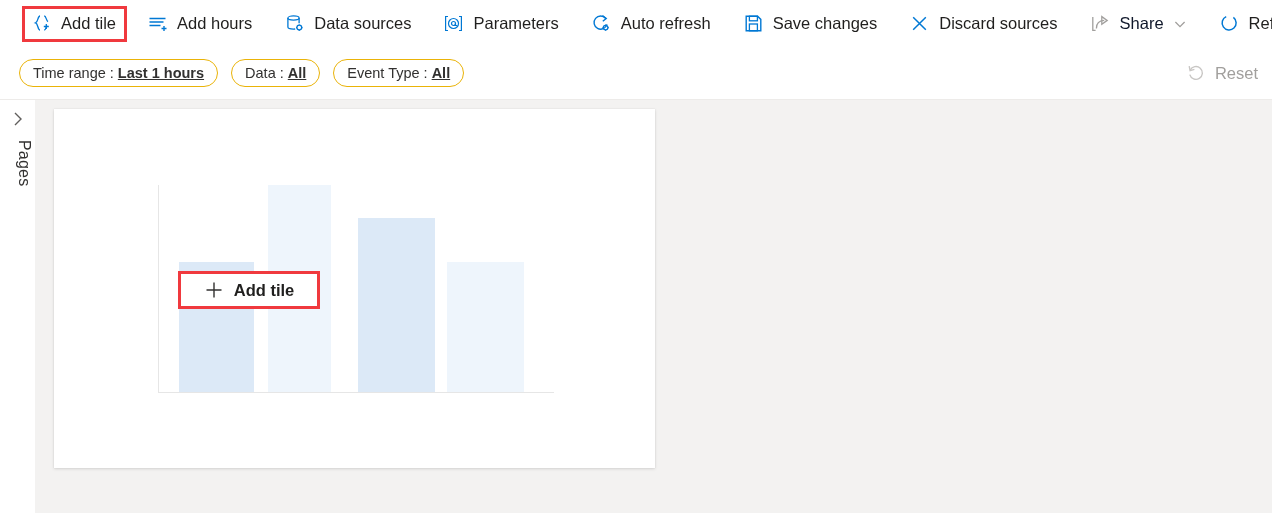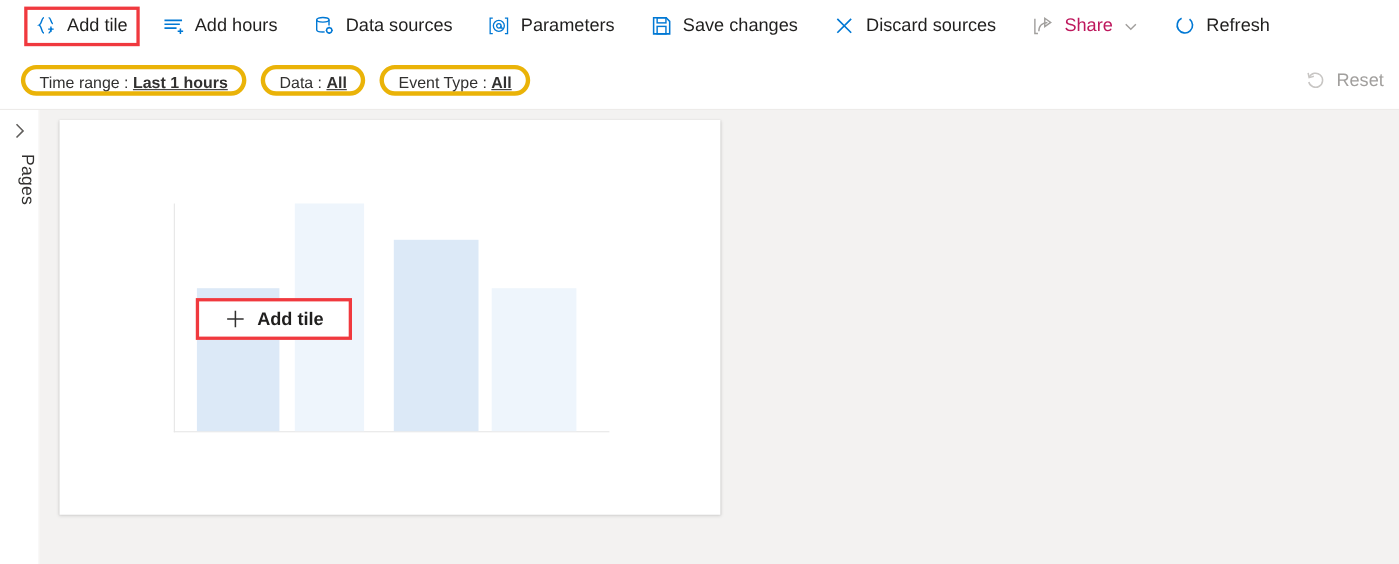--- a/index.html
+++ b/index.html
@@ -37,21 +37,21 @@
     border: none;
     font-family: "Liberation Sans", sans-serif;
   }
   .cmd .ico {
     width: 21px; height: 21px;
     margin-right: 9px;
     display: inline-flex; align-items: center; justify-content: center;
     flex: 0 0 auto;
   }
   .cmd .ico svg { display: block; }
-  .cmd.disabled { color: #be185d; cursor: default; }
+  .cmd.disabled { color: #0f172a; cursor: default; }
   .cmd.highlight {
     border: 3px solid #f0393e;
     padding: 0 8px 0 6px;
     margin-right: 12px;
     height: 36px;
   }
   .chev {
     margin-left: 9px;
     display: inline-flex; align-items: center;
   }
@@ -63,21 +63,21 @@
     background: #ffffff;
     display: flex; align-items: center;
     padding-left: 19px;
     border-bottom: 1px solid #edebe9;
   }
   .pill {
     display: inline-flex; align-items: baseline;
     height: 28px;
     padding: 0 13px;
     margin-right: 13px;
-    border: 4px solid #eab308;
+    border: 1px solid #eab308;
     border-radius: 14px;
     background: #ffffff;
     font-size: 14.5px;
     color: #323130;
     cursor: pointer;
     line-height: 26px;
   }
   .pill .pk { font-weight: 400; }
   .pill .pv { font-weight: bold; margin-left: 4px; text-decoration: underline; }
   .reset {
@@ -215,20 +215,31 @@
           <path d="M5 3.5 H2.6 V17.5 H5" fill="none" stroke="#0078d4" stroke-width="1.2"></path>
           <path d="M16 3.5 H18.4 V17.5 H16" fill="none" stroke="#0078d4" stroke-width="1.2"></path>
           <circle cx="10.5" cy="10.5" r="5" fill="none" stroke="#0078d4" stroke-width="1.2"></circle>
           <circle cx="10.5" cy="10.5" r="2" fill="none" stroke="#0078d4" stroke-width="1.2"></circle>
           <path d="M12.5 10.5 v2 h1.8" fill="none" stroke="#0078d4" stroke-width="1.2"></path>
         </svg>
       </span>
       <span>Parameters</span>
     </div>
 
+    <div class="cmd">
+      <span class="ico">
+        <svg width="21" height="21" viewBox="0 0 21 21">
+          <path d="M14.8 5.4 A6.6 6.6 0 1 0 16 11.4" fill="none" stroke="#0078d4" stroke-width="1.4"></path>
+          <path d="M11.4 2.6 L15.2 5.6 L11.8 8.2" fill="none" stroke="#0078d4" stroke-width="1.4"></path>
+          <circle cx="14.6" cy="14.6" r="2.3" fill="none" stroke="#0078d4" stroke-width="1.3"></circle>
+          <path d="M14.6 11.5 v0.9 M14.6 16.8 v0.9 M11.5 14.6 h0.9 M16.8 14.6 h0.9" stroke="#0078d4" stroke-width="1.2"></path>
+        </svg>
+      </span>
+      <span>Auto refresh</span>
+    </div>
 
     <div class="cmd">
       <span class="ico">
         <svg width="21" height="21" viewBox="0 0 21 21">
           <path d="M3.2 3.2 H14.6 L17.8 6.4 V17.8 H3.2 Z" fill="none" stroke="#0078d4" stroke-width="1.4"></path>
           <rect x="6.4" y="3.2" width="8" height="4.6" fill="none" stroke="#0078d4" stroke-width="1.3"></rect>
           <rect x="6.4" y="11" width="8" height="6.8" fill="none" stroke="#0078d4" stroke-width="1.3"></rect>
         </svg>
       </span>
       <span>Save changes</span>

